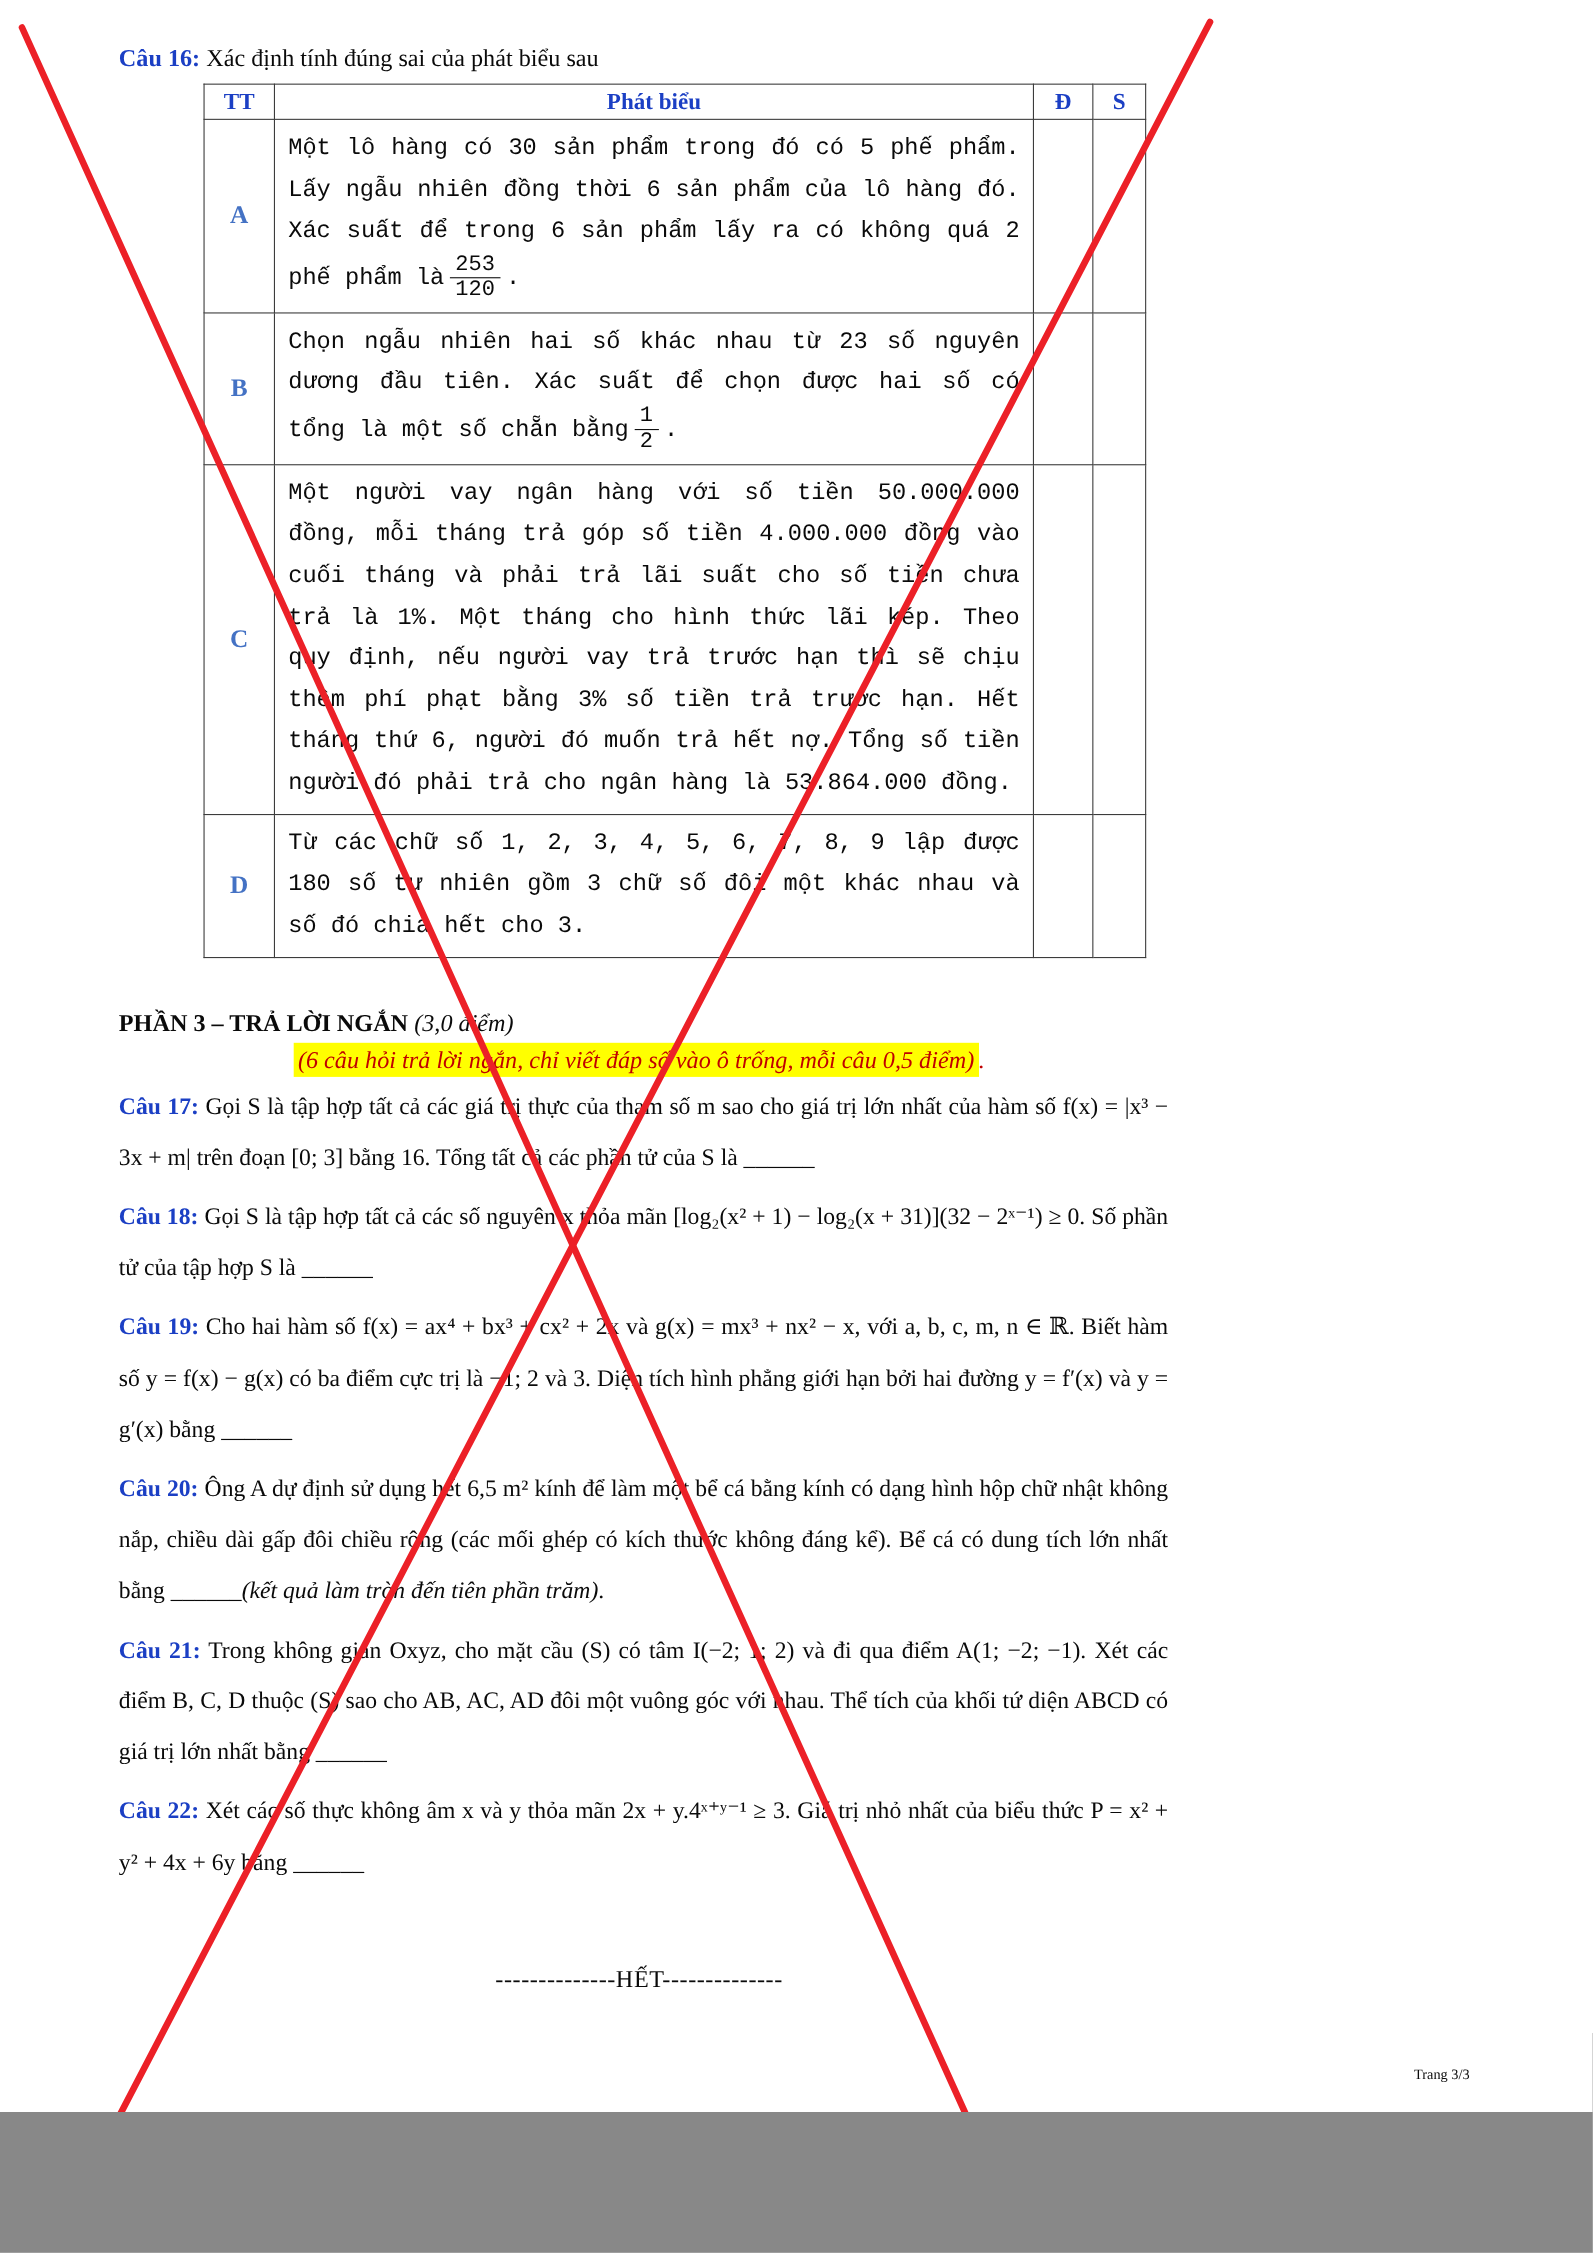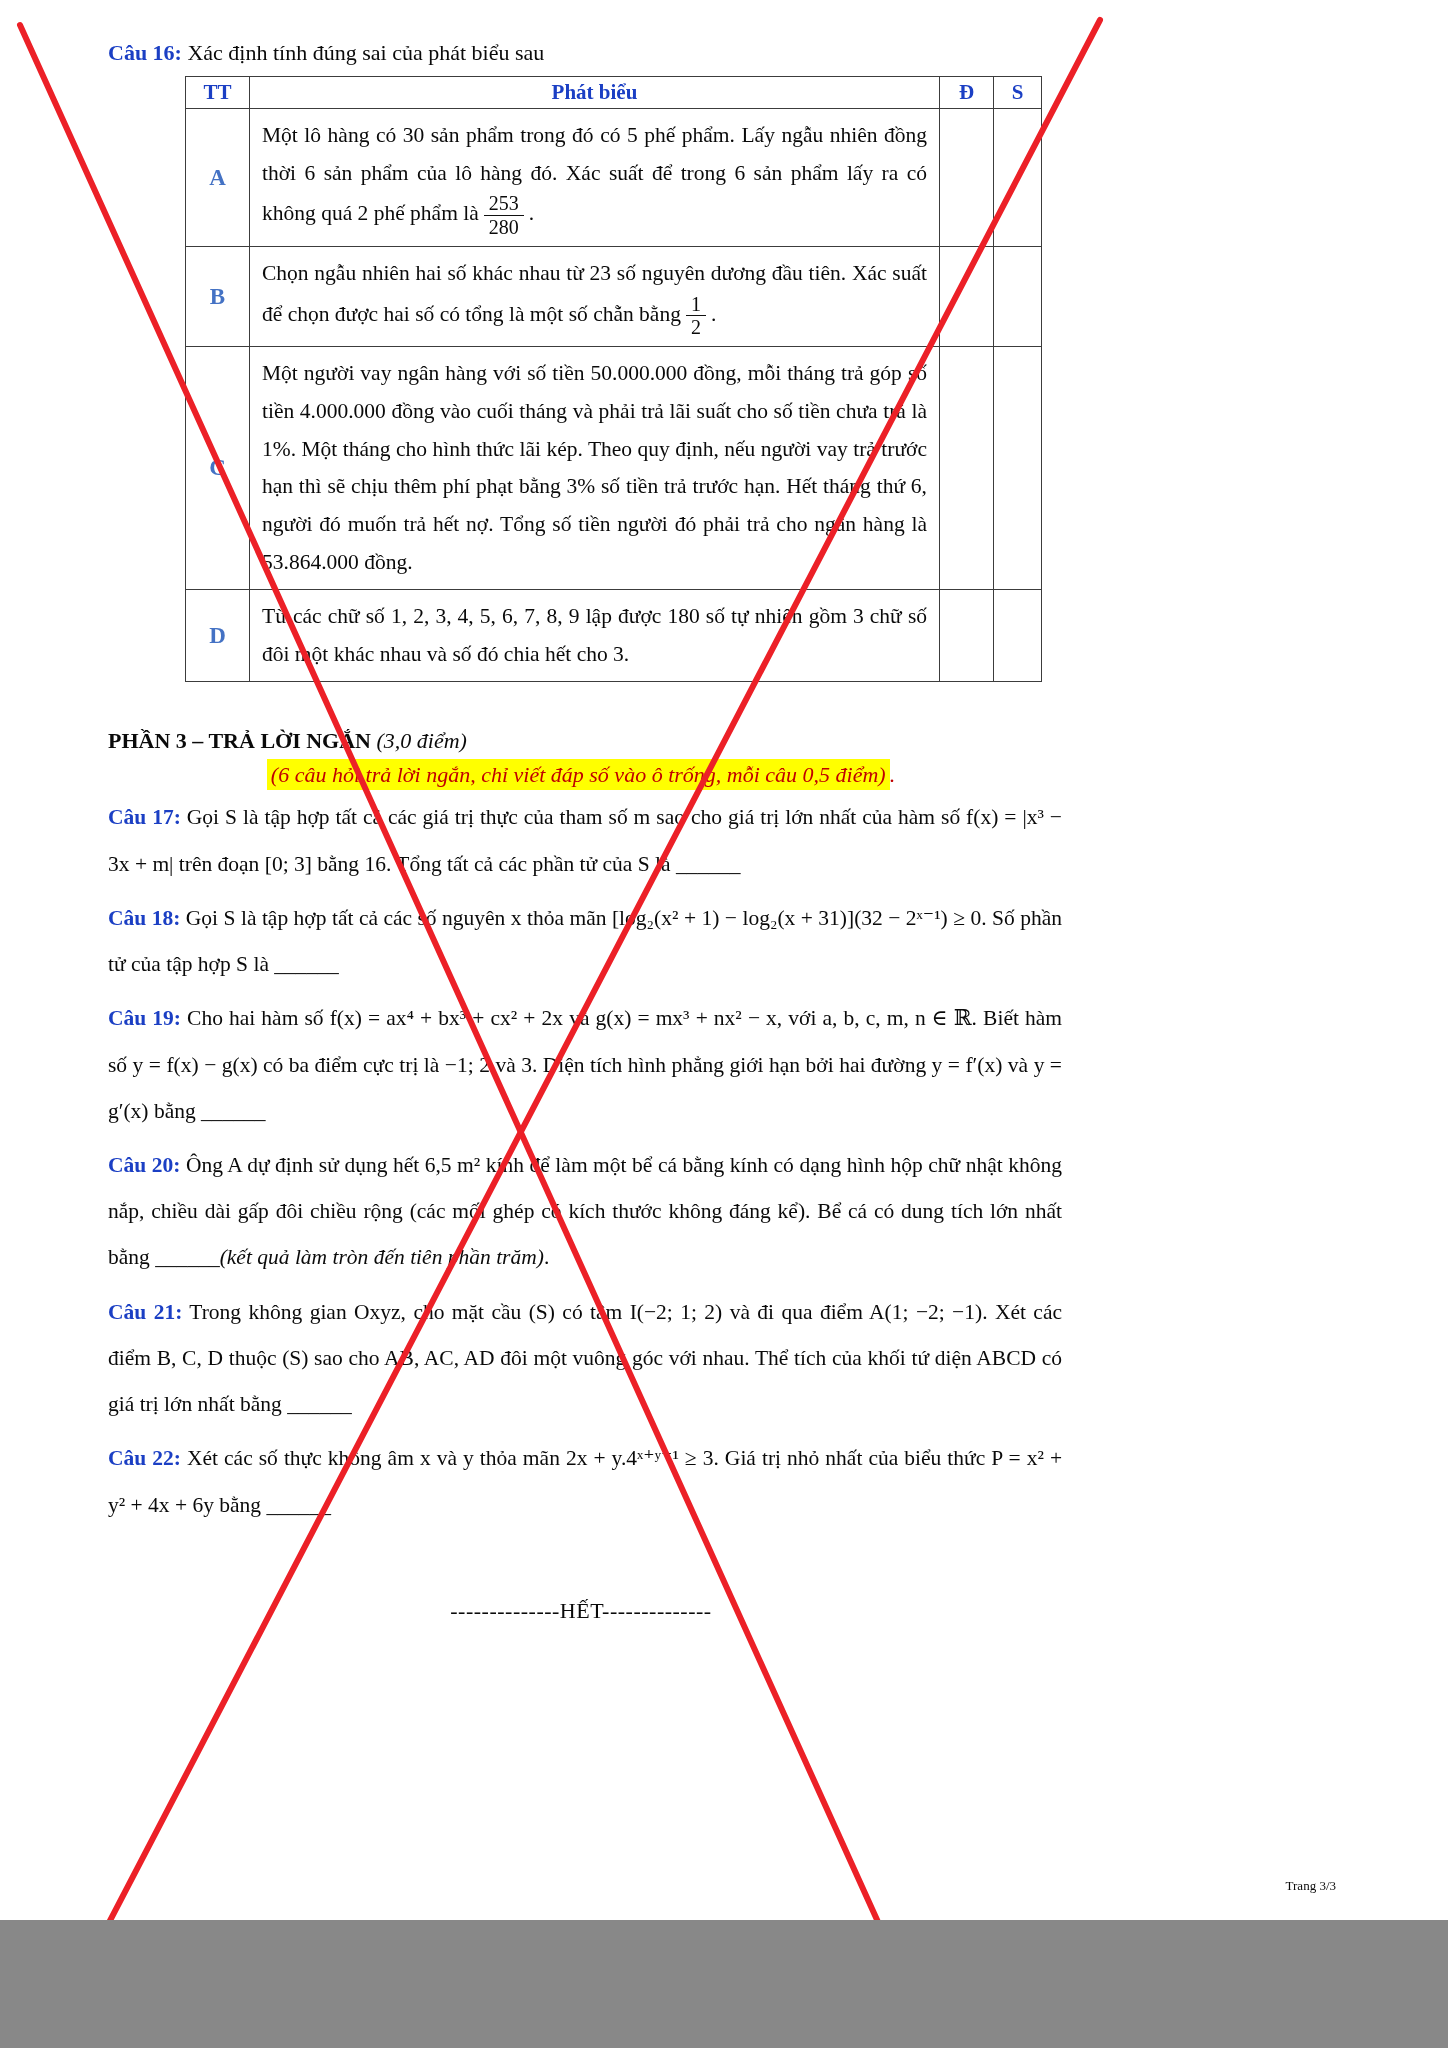--- a/index.html
+++ b/index.html
@@ -14,21 +14,21 @@
   }
   .content { position:absolute; left:100px; top:40px; width:962px; }
 
   .q-title { margin:0 0 10px 8px; font-size:22px; }
   .blue-label { color:var(--accent_blue,#1b3fc4); font-weight:bold; }
 
   table.tf { border-collapse:collapse; margin-left:85px; width:856px; font-size:21.5px; table-layout:fixed; }
   .tf th, .tf td { border:1.6px solid #3c3c3c; }
   .tf th { color:var(--accent_blue,#1b3fc4); font-weight:bold; padding:3px 4px; font-size:21px; text-align:center; }
   .tf td.row-id { text-align:center; vertical-align:middle; color:var(--letter_blue,#4472c4); font-weight:bold; font-size:23px; }
-  .tf td.statement { padding:8px 12px; text-align:justify; line-height:1.75; vertical-align:middle; }
+  .tf td.statement { padding:8px 12px; text-align:justify; line-height:1.75; vertical-align:middle;font-family:Liberation Mono, monospace; }
   .tf td.mark-cell { background:#fff; }
 
   .frac { display:inline-flex; flex-direction:column; align-items:center; vertical-align:middle; margin:0 5px; line-height:1.12; font-size:20px; }
   .frac .den { border-top:1.6px solid #111; }
   .frac .num, .frac .den { padding:0 5px; text-align:left; }
 
   .part3-heading { margin:46px 0 0 8px; font-size:22px; }
   .part3-heading .bold { font-weight:bold; }
   .part3-heading .pts { font-style:italic; }
 
@@ -71,21 +71,21 @@
           <th>Đ</th>
           <th>S</th>
         </tr>
       </thead>
       <tbody>
         <tr>
           <td class="row-id">A</td>
           <td class="statement">
             <span>Một lô hàng có 30 sản phẩm trong đó có 5 phế phẩm. Lấy ngẫu nhiên đồng thời 6 sản phẩm của lô hàng đó. Xác suất để trong 6 sản phẩm lấy ra có không quá 2 phế phẩm là</span><span class="frac">
                 <span class="num">253</span>
-                <span class="den">280</span>
+                <span class="den">120</span>
               </span><span>.</span>
           </td>
           <td class="mark-cell"></td>
           <td class="mark-cell"></td>
         </tr>
         <tr>
           <td class="row-id">B</td>
           <td class="statement">
             <span>Chọn ngẫu nhiên hai số khác nhau từ 23 số nguyên dương đầu tiên. Xác suất để chọn được hai số có tổng là một số chẵn bằng</span><span class="frac">
                 <span class="num">1</span>

